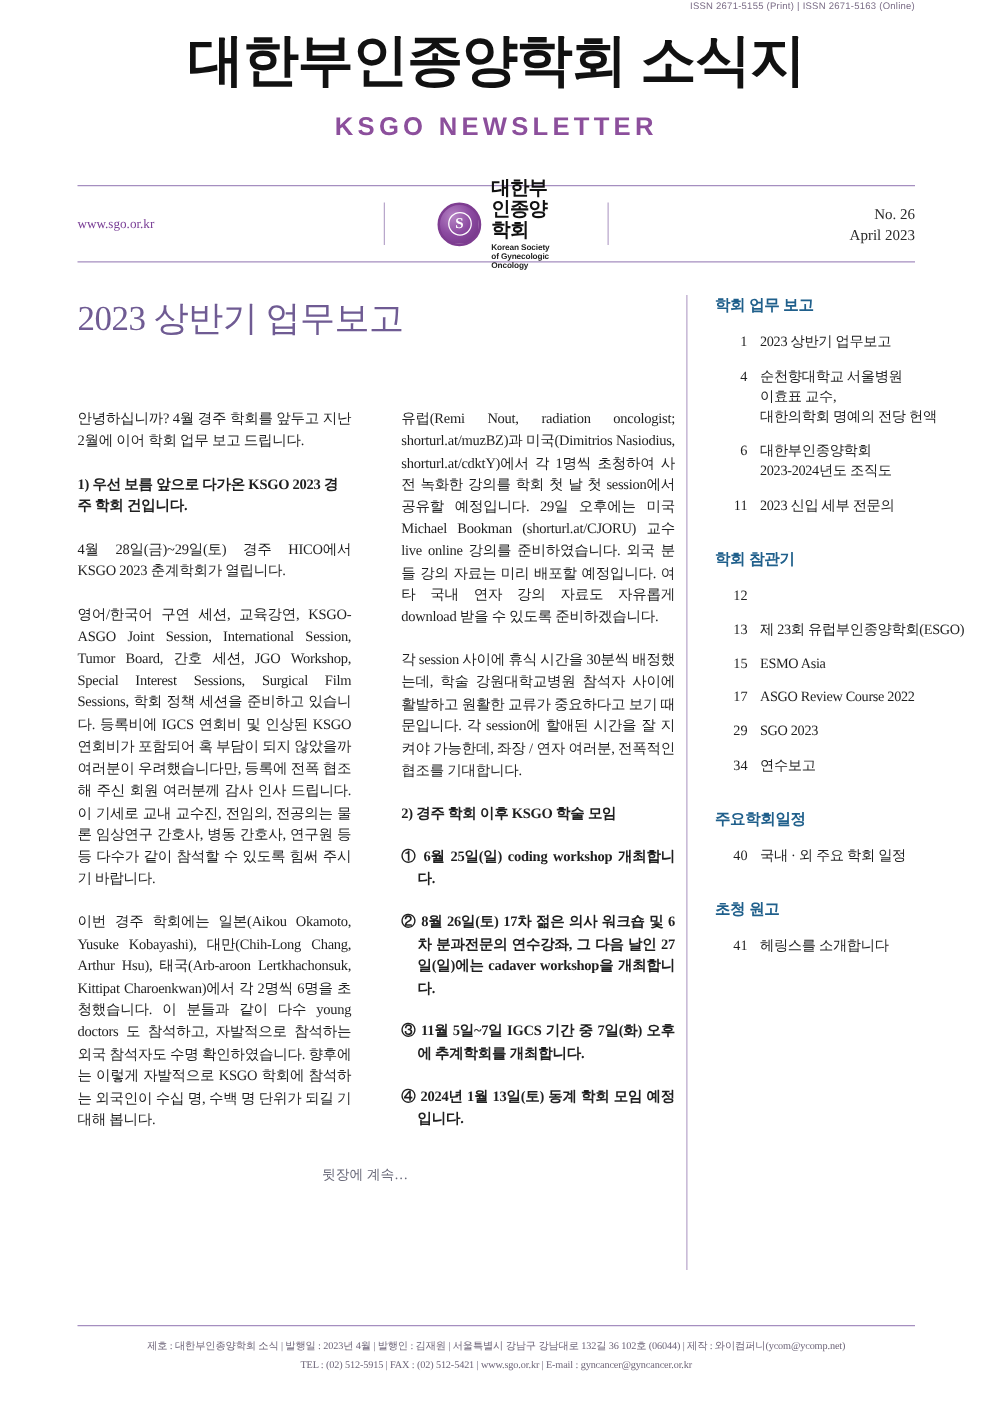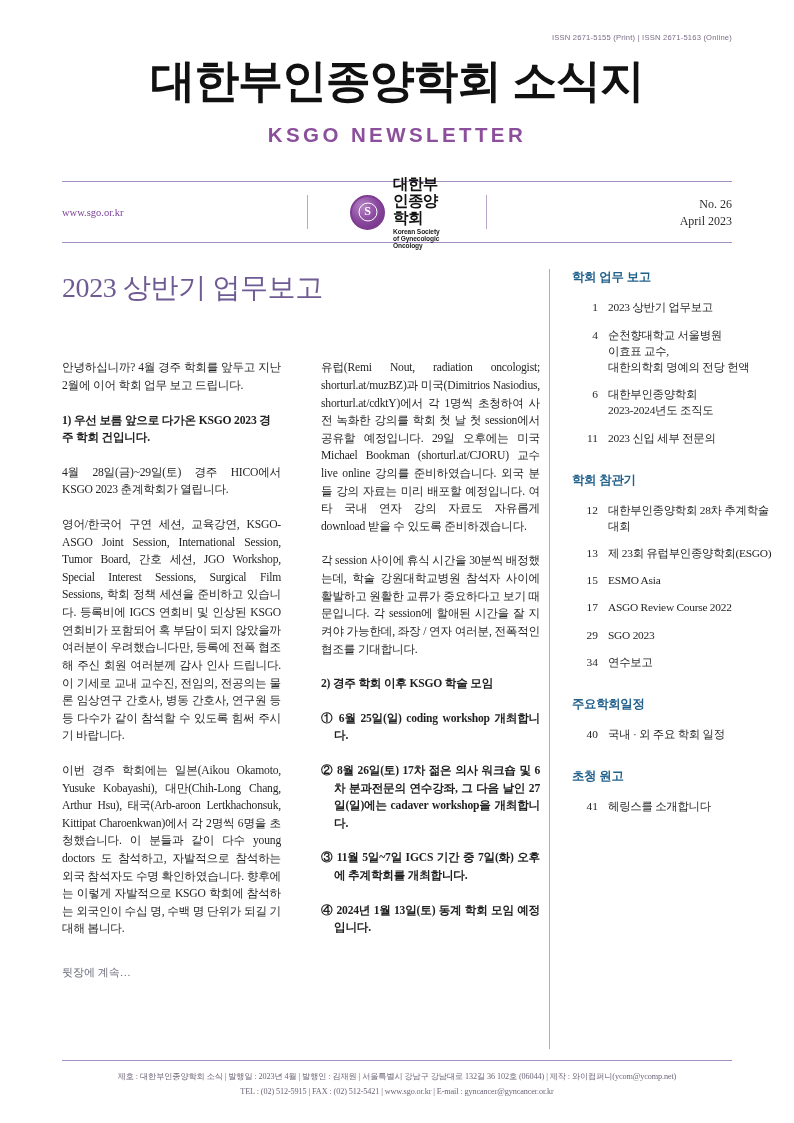--- a/index.html
+++ b/index.html
@@ -18,21 +18,20 @@
   .page {
     width: 794px;
     height: 1123px;
     position: relative;
     box-sizing: border-box;
     padding: 0 62px;
   }
 
   
   .issn-row {
-    padding-top: 33px;
     text-align: right;
     font-family: "Liberation Sans", sans-serif;
     font-size: 7.6px;
     letter-spacing: .2px;
     color: #7a6c86;
   }
 
   
   .masthead {
     text-align: center;
@@ -183,21 +182,21 @@
     font-weight: 700;
     text-align: left;
   }
   .col p.indent-hang {
     padding-left: 13px;
     text-indent: -13px;
     text-align: justify;
     font-weight: bold;
   }
   .continued {
-    text-align: left;
+    text-align: center;
     font-size: 11px;
     color: #6a6a7a;
     margin-top: 10px;
   }
 
   
   .side-rule {
     width: 1px;
     background: #b9a7cb;
     margin: 0 0 0 27px;
@@ -336,23 +335,20 @@
             <div class="toc-page">11</div>
             <div class="toc-label">
               <span>2023 신입 세부 전문의</span>
             </div>
           </div>
         </div>
         <div class="toc-group">
           <div class="toc-head">학회 참관기</div>
           <div class="toc-item">
             <div class="toc-page">12</div>
-            <div class="toc-label">
-              <span>대한부인종양학회 28차 추계학술대회</span>
-            </div>
           </div>
           <div class="toc-item">
             <div class="toc-page">13</div>
             <div class="toc-label">
               <span>제 23회 유럽부인종양학회(ESGO)</span>
             </div>
           </div>
           <div class="toc-item">
             <div class="toc-page">15</div>
             <div class="toc-label">

